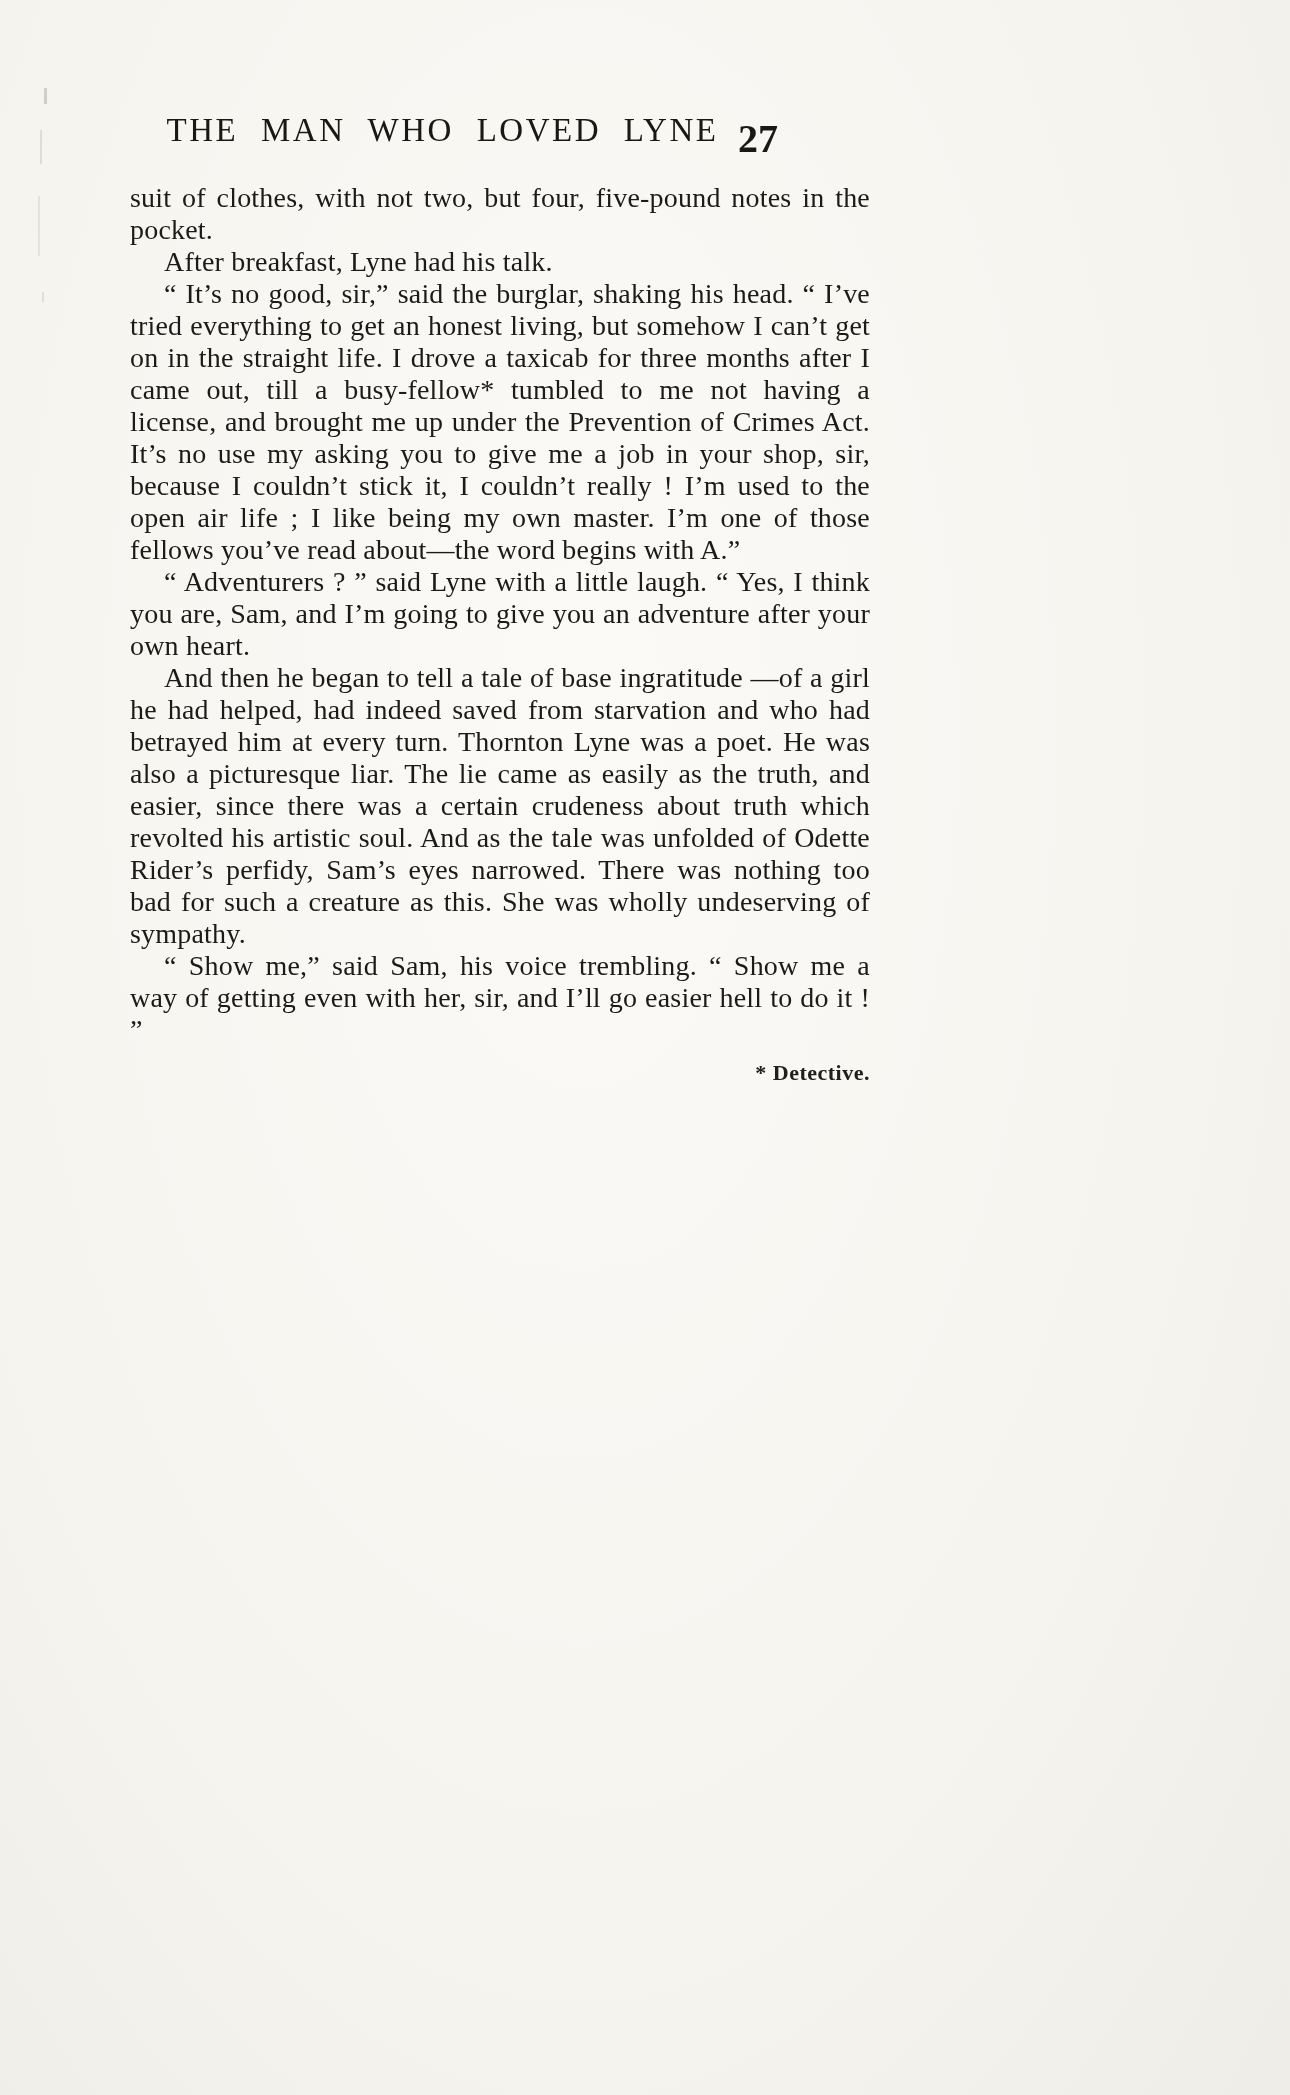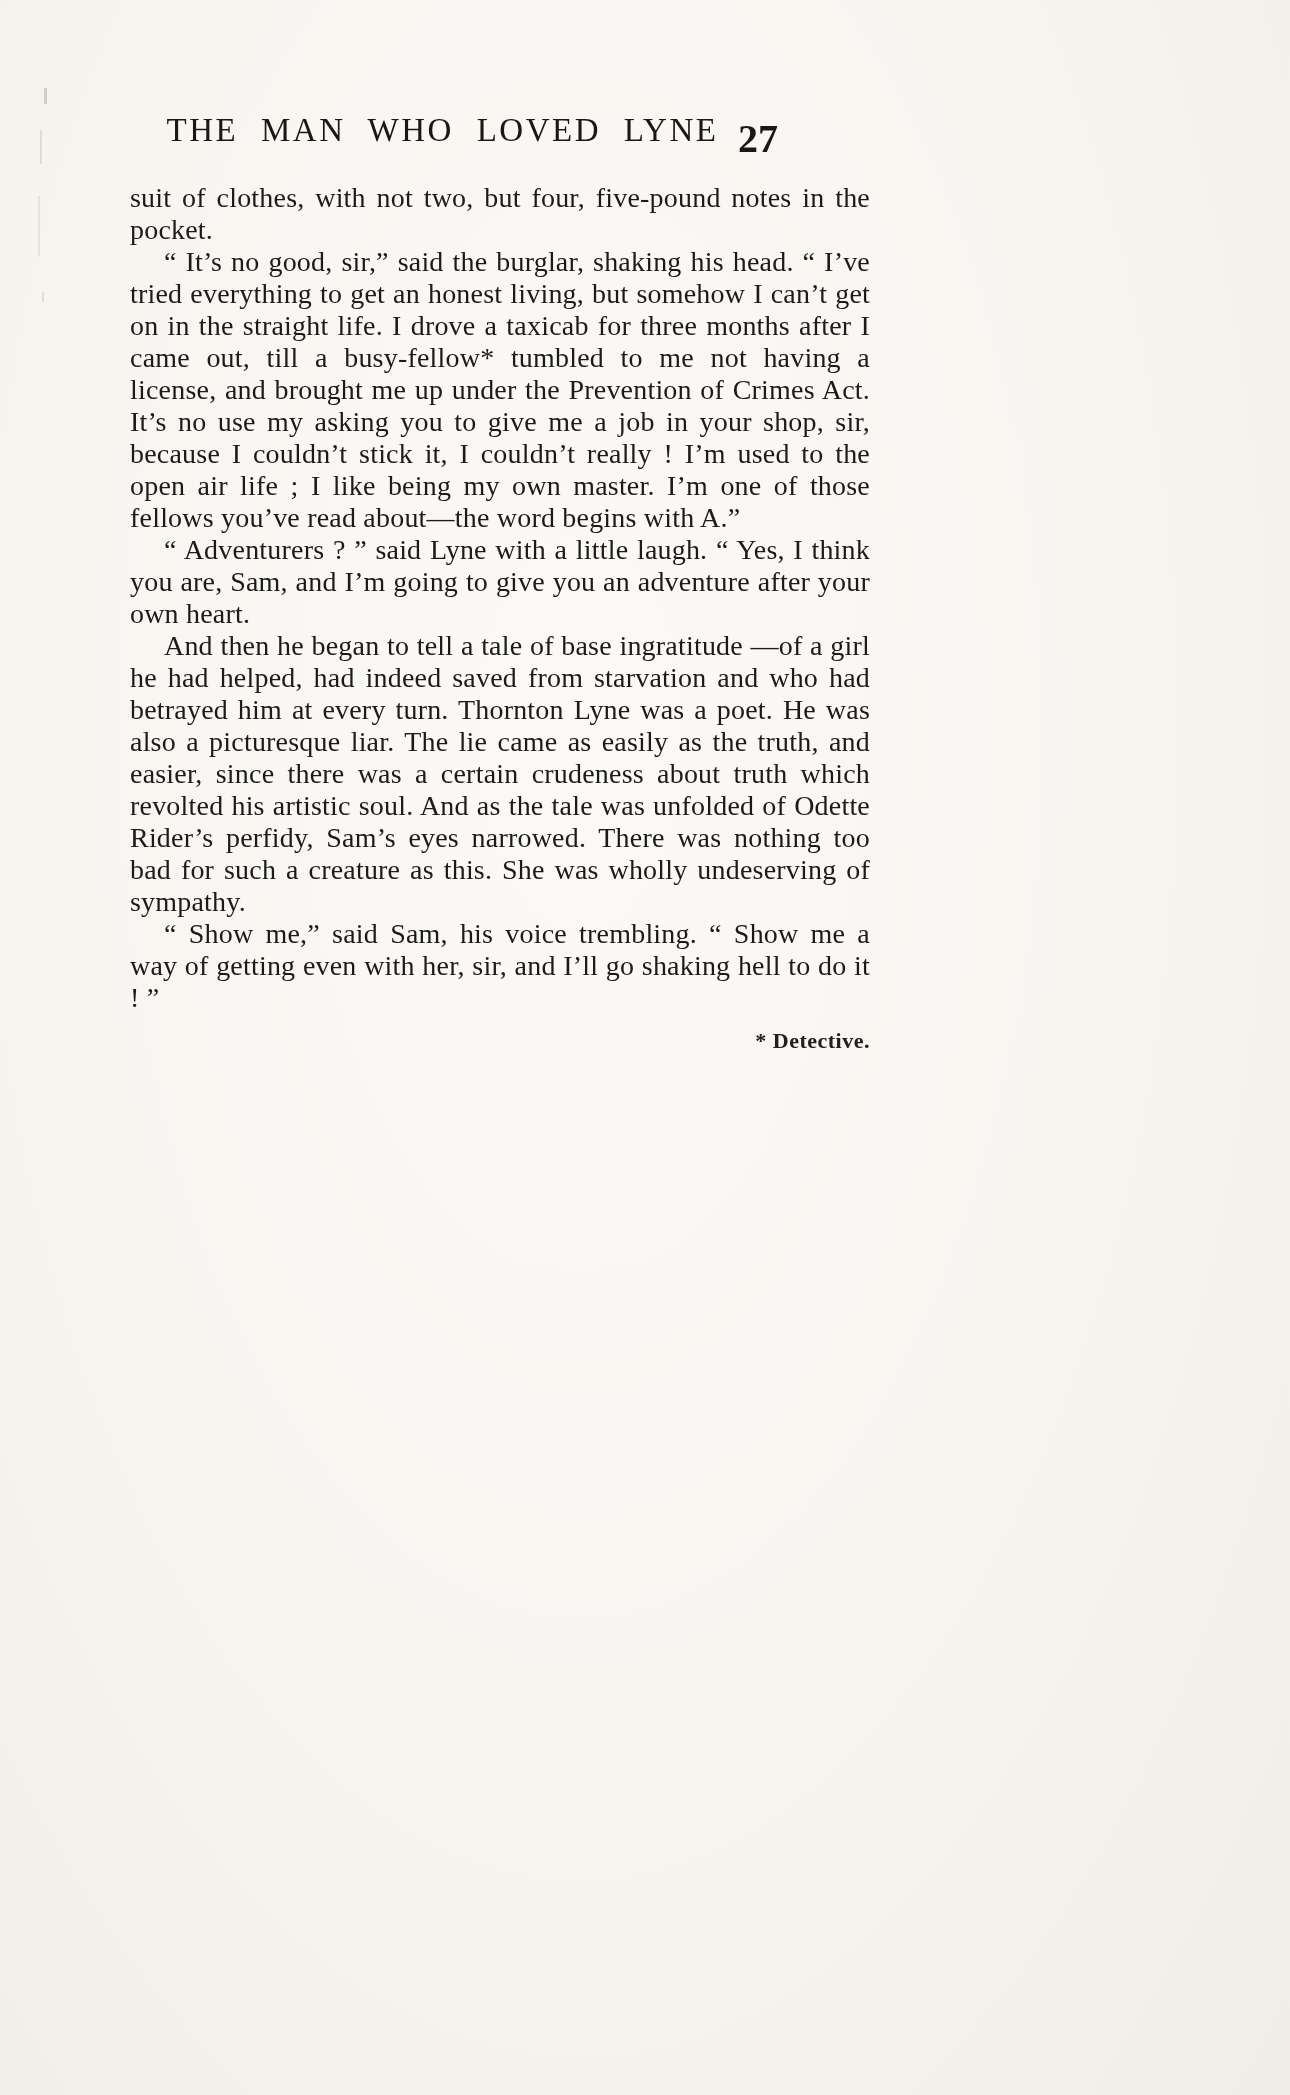--- a/index.html
+++ b/index.html
@@ -92,23 +92,24 @@
 
   <div class="text-column">
 
     <div class="running-header">
       <div class="book-title">THE MAN WHO LOVED LYNE</div>
       <div class="page-number">27</div>
     </div>
 
     <div class="body-text">
       <p>suit of clothes, with not two, but four, five-pound notes in the pocket.</p>
+      <p class="indent">After breakfast, Lyne had his talk.</p>
       <p class="indent">“ It’s no good, sir,” said the burglar, shaking his head. “ I’ve tried everything to get an honest living, but somehow I can’t get on in the straight life. I drove a taxicab for three months after I came out, till a busy-fellow* tumbled to me not having a license, and brought me up under the Prevention of Crimes Act. It’s no use my asking you to give me a job in your shop, sir, because I couldn’t stick it, I couldn’t really ! I’m used to the open air life ; I like being my own master. I’m one of those fellows you’ve read about—the word begins with A.”</p>
       <p class="indent">“ Adventurers ? ” said Lyne with a little laugh. “ Yes, I think you are, Sam, and I’m going to give you an adventure after your own heart.</p>
       <p class="indent">And then he began to tell a tale of base ingratitude —of a girl he had helped, had indeed saved from starvation and who had betrayed him at every turn. Thornton Lyne was a poet. He was also a picturesque liar. The lie came as easily as the truth, and easier, since there was a certain crudeness about truth which revolted his artistic soul. And as the tale was unfolded of Odette Rider’s perfidy, Sam’s eyes narrowed. There was nothing too bad for such a creature as this. She was wholly undeserving of sympathy.</p>
-      <p class="indent">“ Show me,” said Sam, his voice trembling. “ Show me a way of getting even with her, sir, and I’ll go shaking hell to do it ! ”</p>
+      <p class="indent">“ Show me,” said Sam, his voice trembling. “ Show me a way of getting even with her, sir, and I’ll go easier hell to do it ! ”</p>
     </div>
 
     <div class="footnote">* Detective.</div>
 
   </div>
 
 </div>
 
 </body></html>

